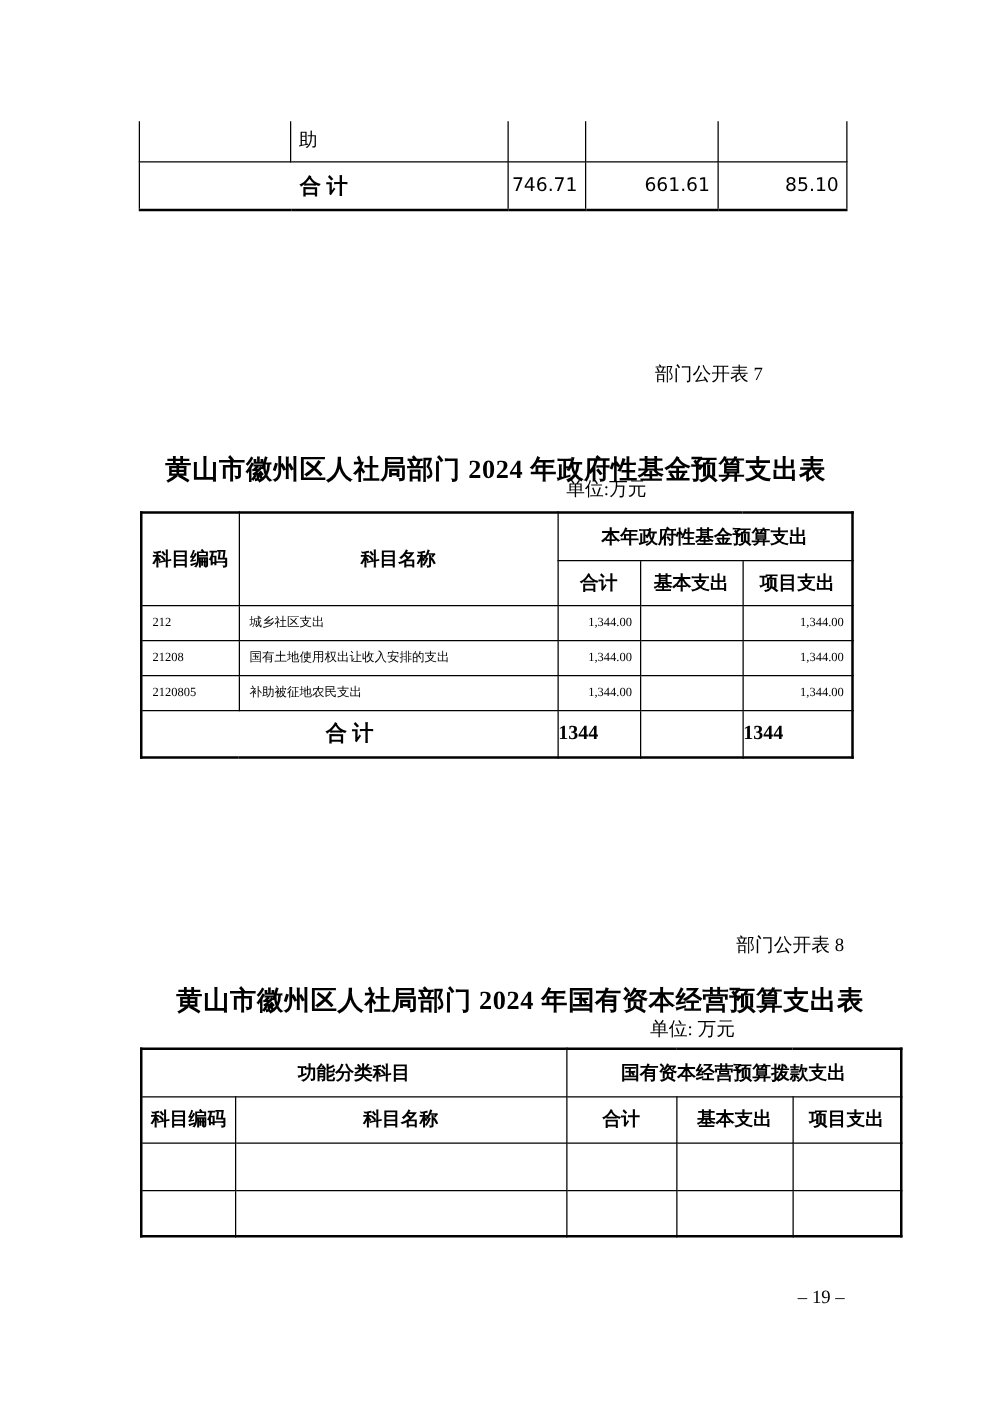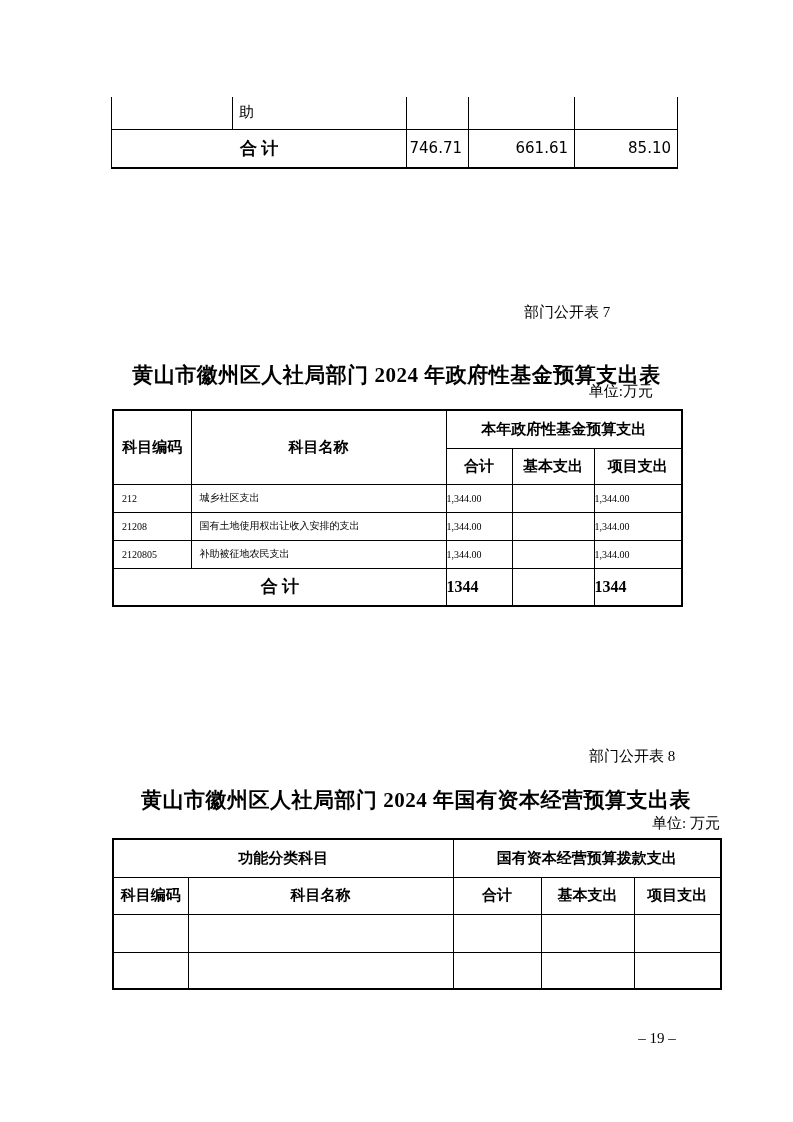--- a/index.html
+++ b/index.html
@@ -36,56 +36,55 @@
 
   
   .t7 { left: 112px; top: 409px; width: 569px; border: 2px solid #000; }
   .t7 th, .t7 td { border: 1px solid #000; }
   .t7 th { font-weight: bold; font-size: 15px; text-align: center; }
   .t7 tr.h1 th { height: 38px; }
   .t7 tr.h2 th { height: 36px; }
   .t7 tr.data td { height: 28px; font-size: 10px; }
   .t7 td.code { padding-left: 8px; text-align: left; }
   .t7 td.name { padding-left: 8px; text-align: left; }
-  .t7 td.num  { padding-right: 6px; text-align: left; }
+  .t7 td.num  { padding-right: 6px; text-align: right; }
   .t7 tr.total td { height: 38px; }
   .t7 .total-label { text-align: center; font-weight: bold; font-size: 17px; }
   .t7 .total-num { text-align: left; padding-right: 8px; font-weight: bold; font-size: 16px; }
 
   
   .t8 { left: 112px; top: 838px; width: 608px; border: 2px solid #000; }
   .t8 th, .t8 td { border: 1px solid #000; }
   .t8 th { font-weight: bold; font-size: 15px; text-align: center; }
   .t8 tr.h1 th { height: 38px; }
   .t8 tr.h2 th { height: 37px; }
   .t8 tr.e1 td { height: 38px; }
   .t8 tr.e2 td { height: 37px; }
 
   
   .note {
     position: absolute;
     font-size: 15px;
     white-space: nowrap;
   }
-  .note-7 { left: 524px; top: 290px; margin-top: 13px; }
+  .note-7 { left: 524px; top: 290px; }
   .note-8 { left: 589px; top: 731px; margin-top: 16px; }
   .doc-title {
     position: absolute;
     font-weight: bold;
     font-size: 21px;
     text-align: center;
     white-space: nowrap;
     letter-spacing: 0.5px;
   }
   .title-7 { left: 112px; width: 569px; top: 361px; }
   .title-8 { left: 112px; width: 608px; top: 786px; }
   .unit {
     position: absolute;
     font-size: 15px;
-    text-align: right;
     white-space: nowrap;
   }
   .unit-7 { left: 453px; width: 200px; top: 382px; }
   .unit-8 { left: 520px; width: 200px; top: 814px; }
   .page-num {
     position: absolute;
     left: 597px;
     width: 120px;
     top: 1030px;
     text-align: center;

